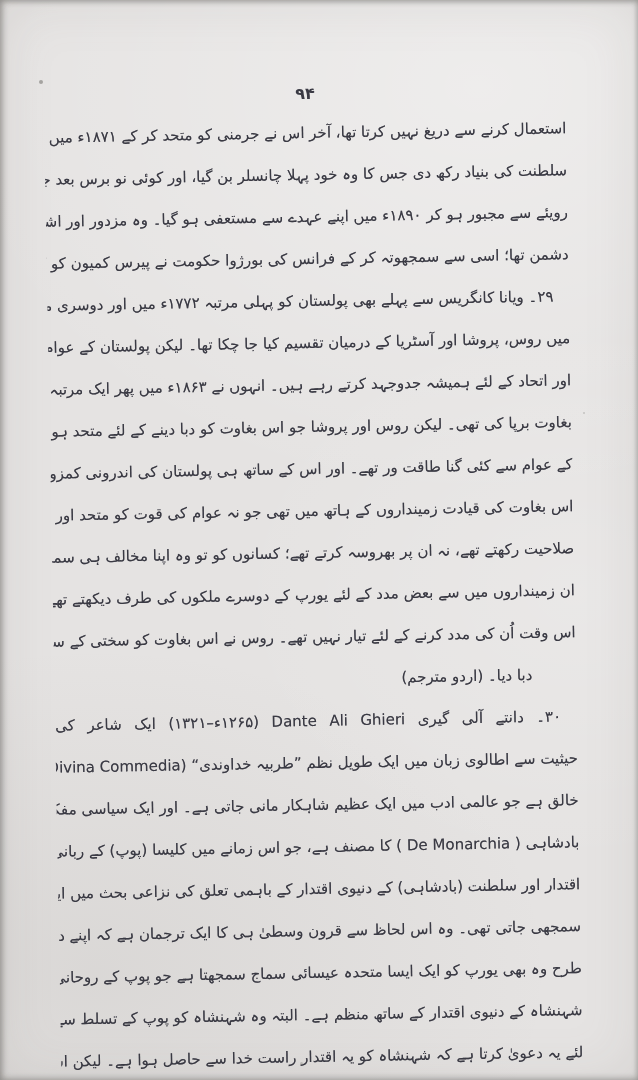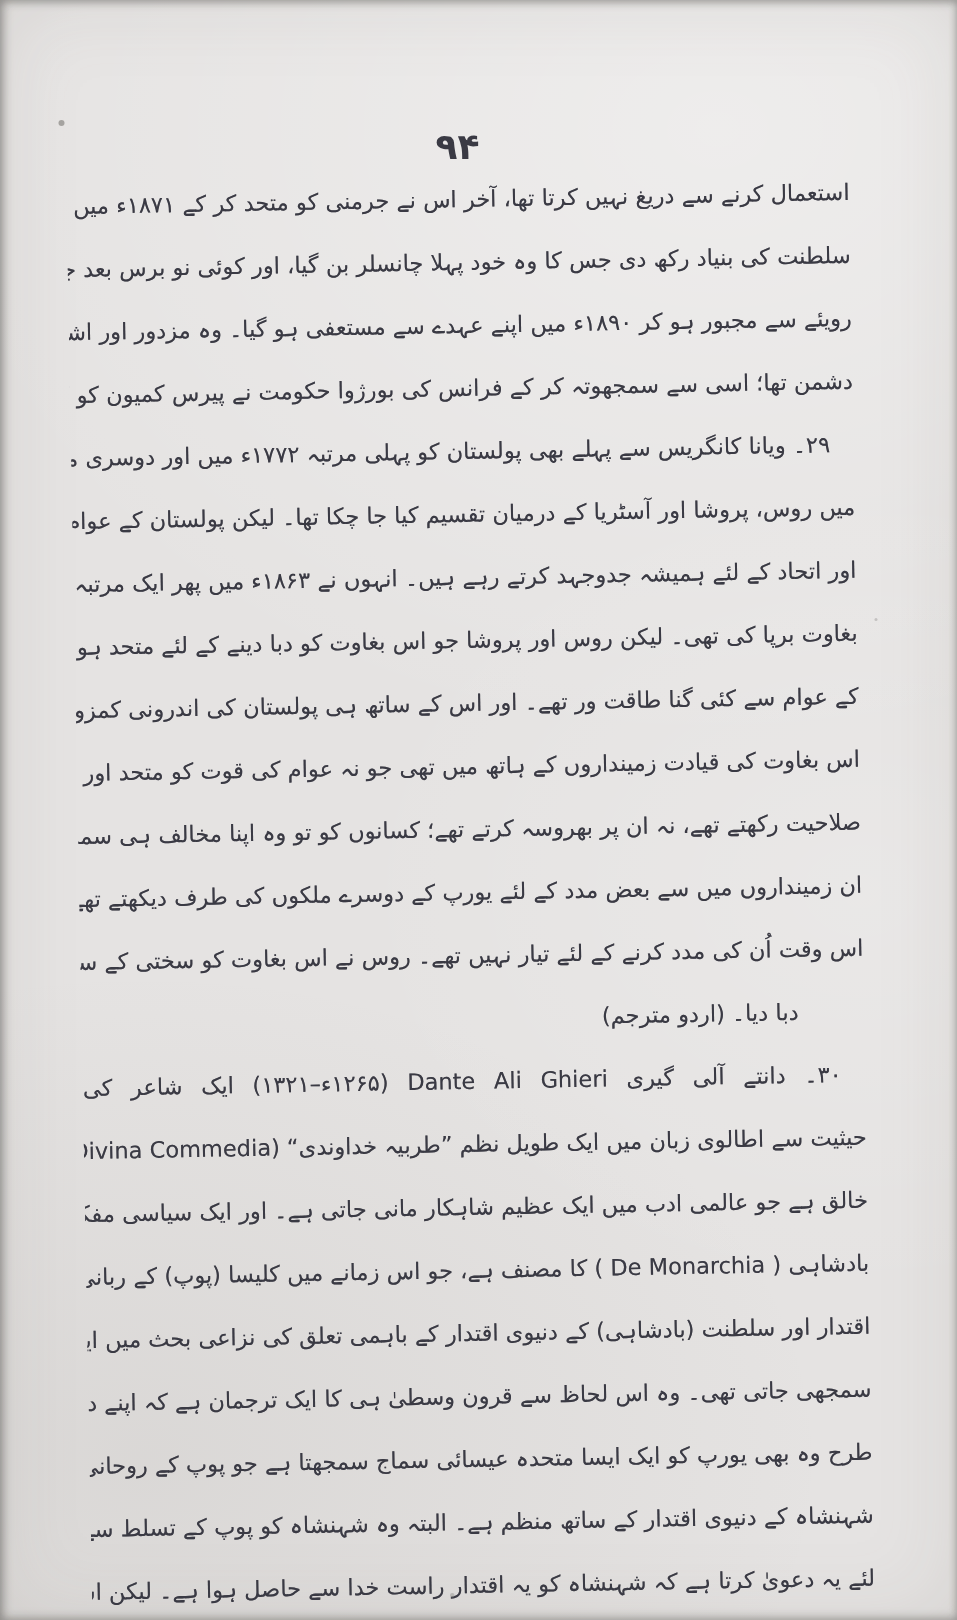--- a/index.html
+++ b/index.html
@@ -23,21 +23,21 @@
       inset 3px 0 6px rgba(95,92,90,0.35),
       inset 0 3px 5px rgba(120,117,114,0.28),
       inset -2px 0 4px rgba(140,137,134,0.18),
       inset 0 -3px 6px rgba(120,117,114,0.22),
       inset 0 0 55px rgba(125,120,114,0.14);
     color:var(--ink);
   }
   .pageno{
     position:absolute;top:84px;left:44px;right:72px;
     text-align:center;
-    font-size:24px;font-weight:bold;
+    font-size:16px;font-weight:bold;
     letter-spacing:1px;
     color:var(--ink);
   }
   .textblock{
     position:absolute;top:112px;left:44px;right:72px;
     transform:rotate(-1.05deg);
     transform-origin:50% 0;
   }
   .line{
     direction:rtl;

